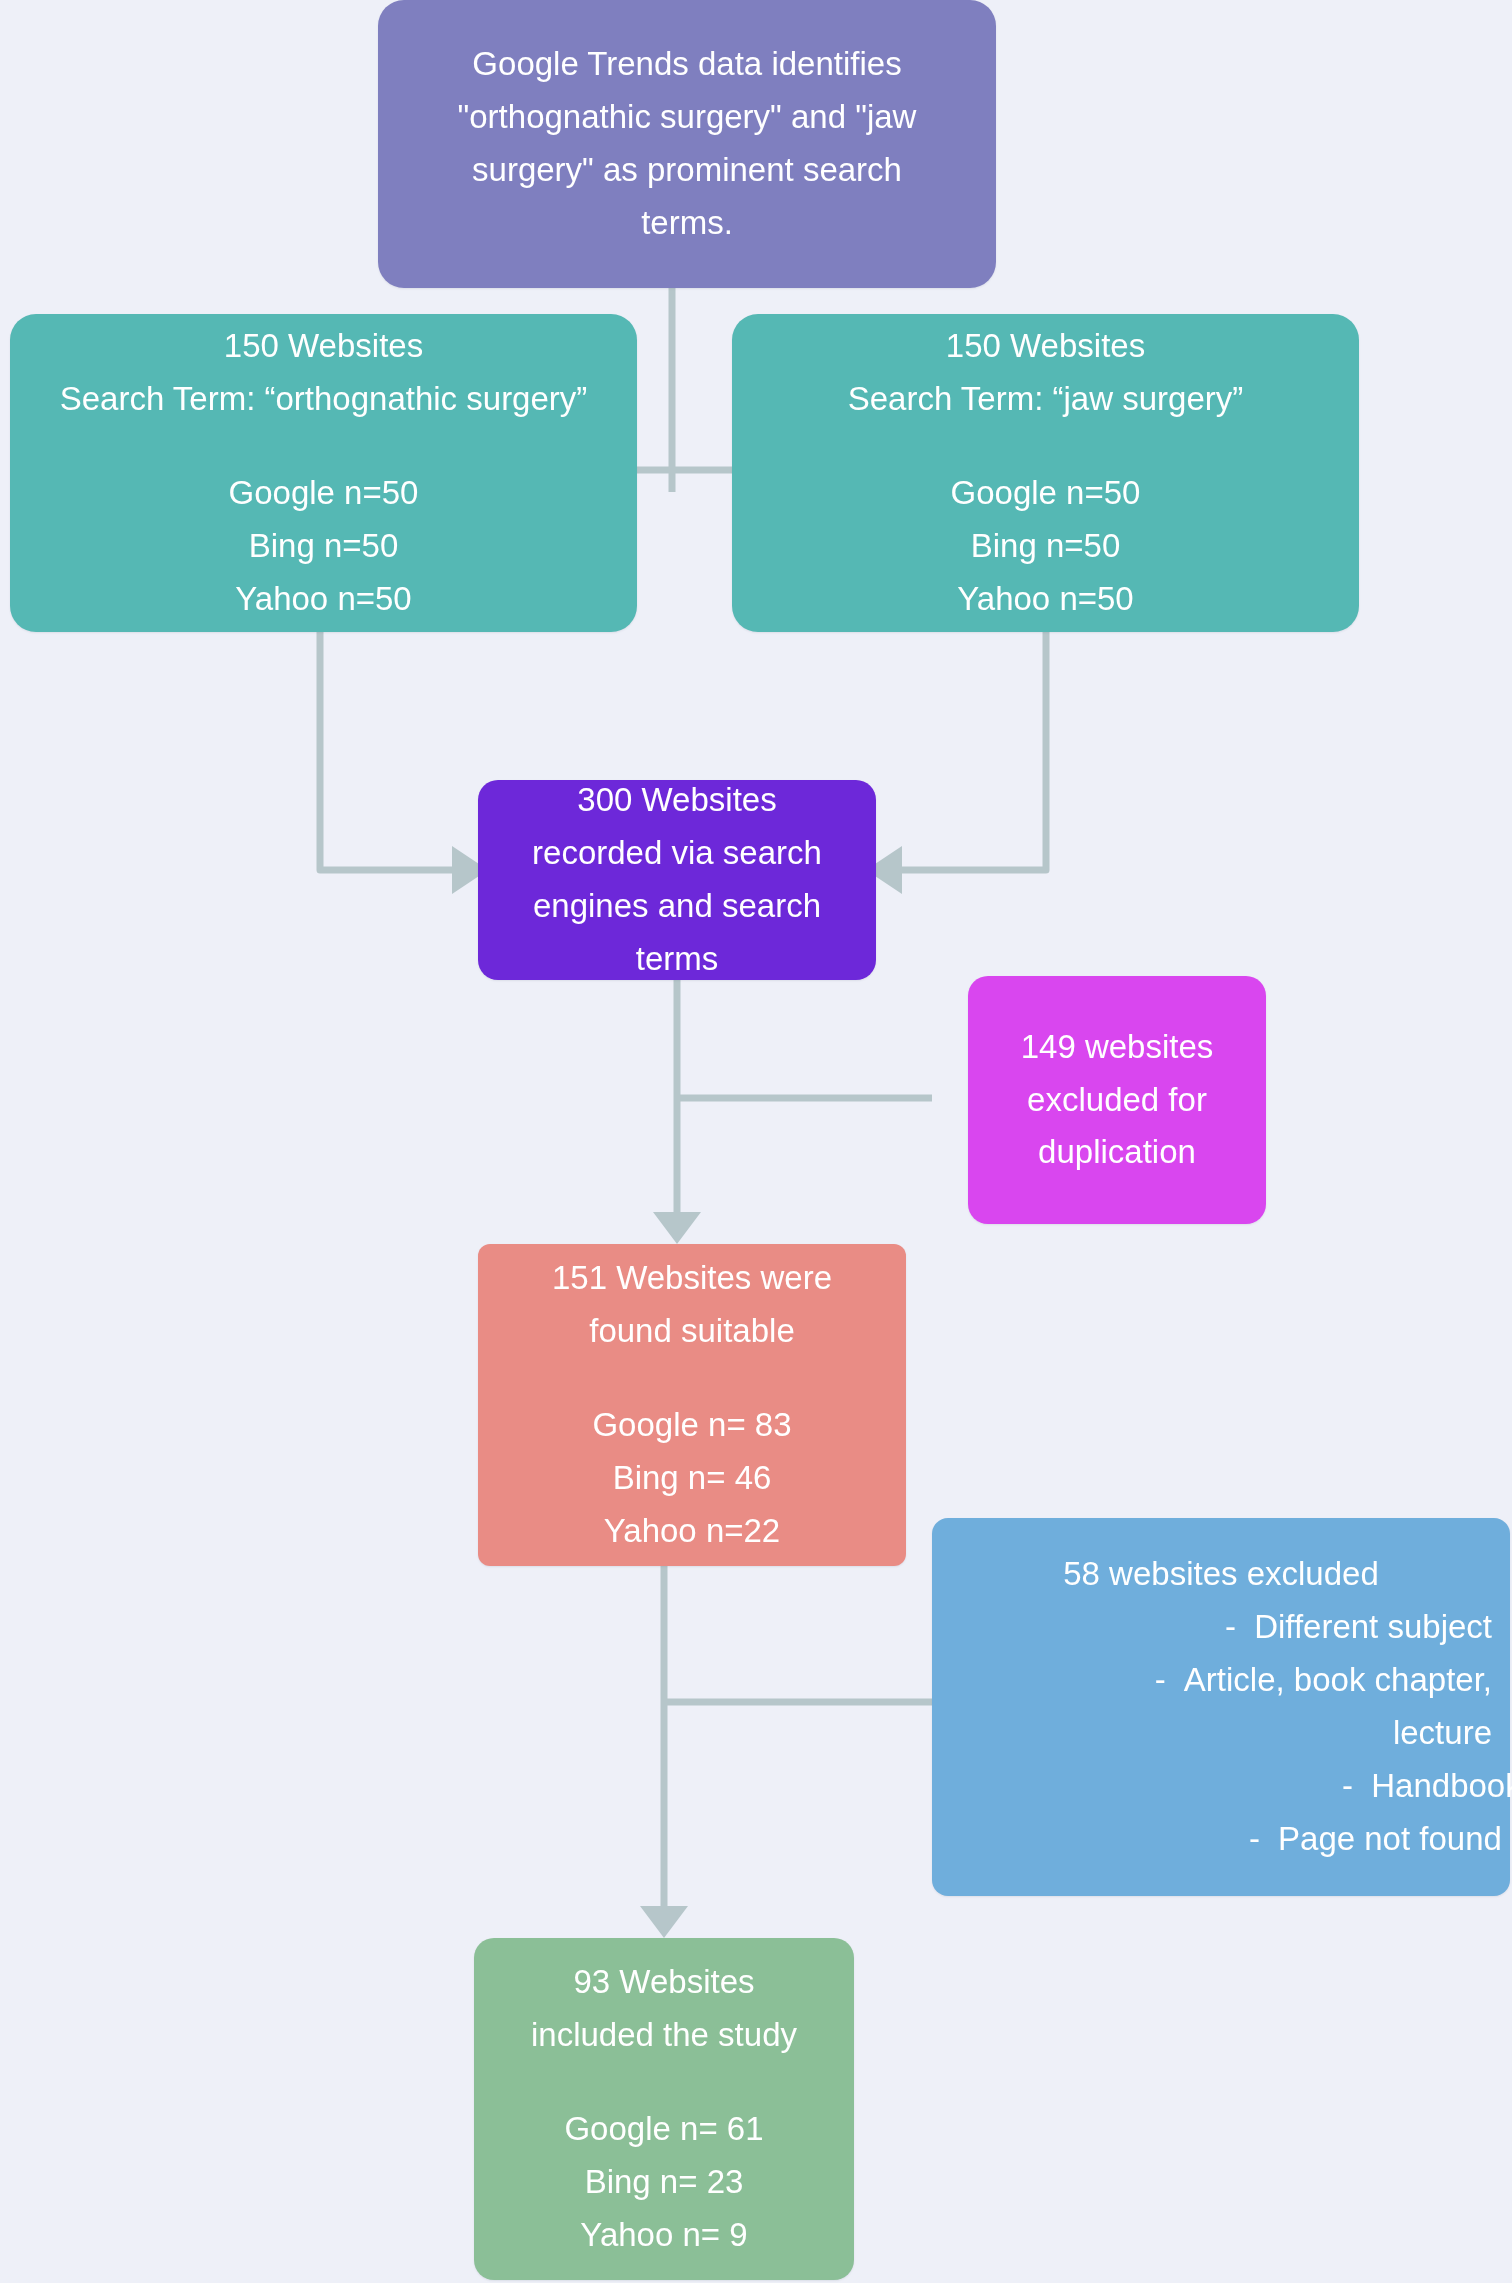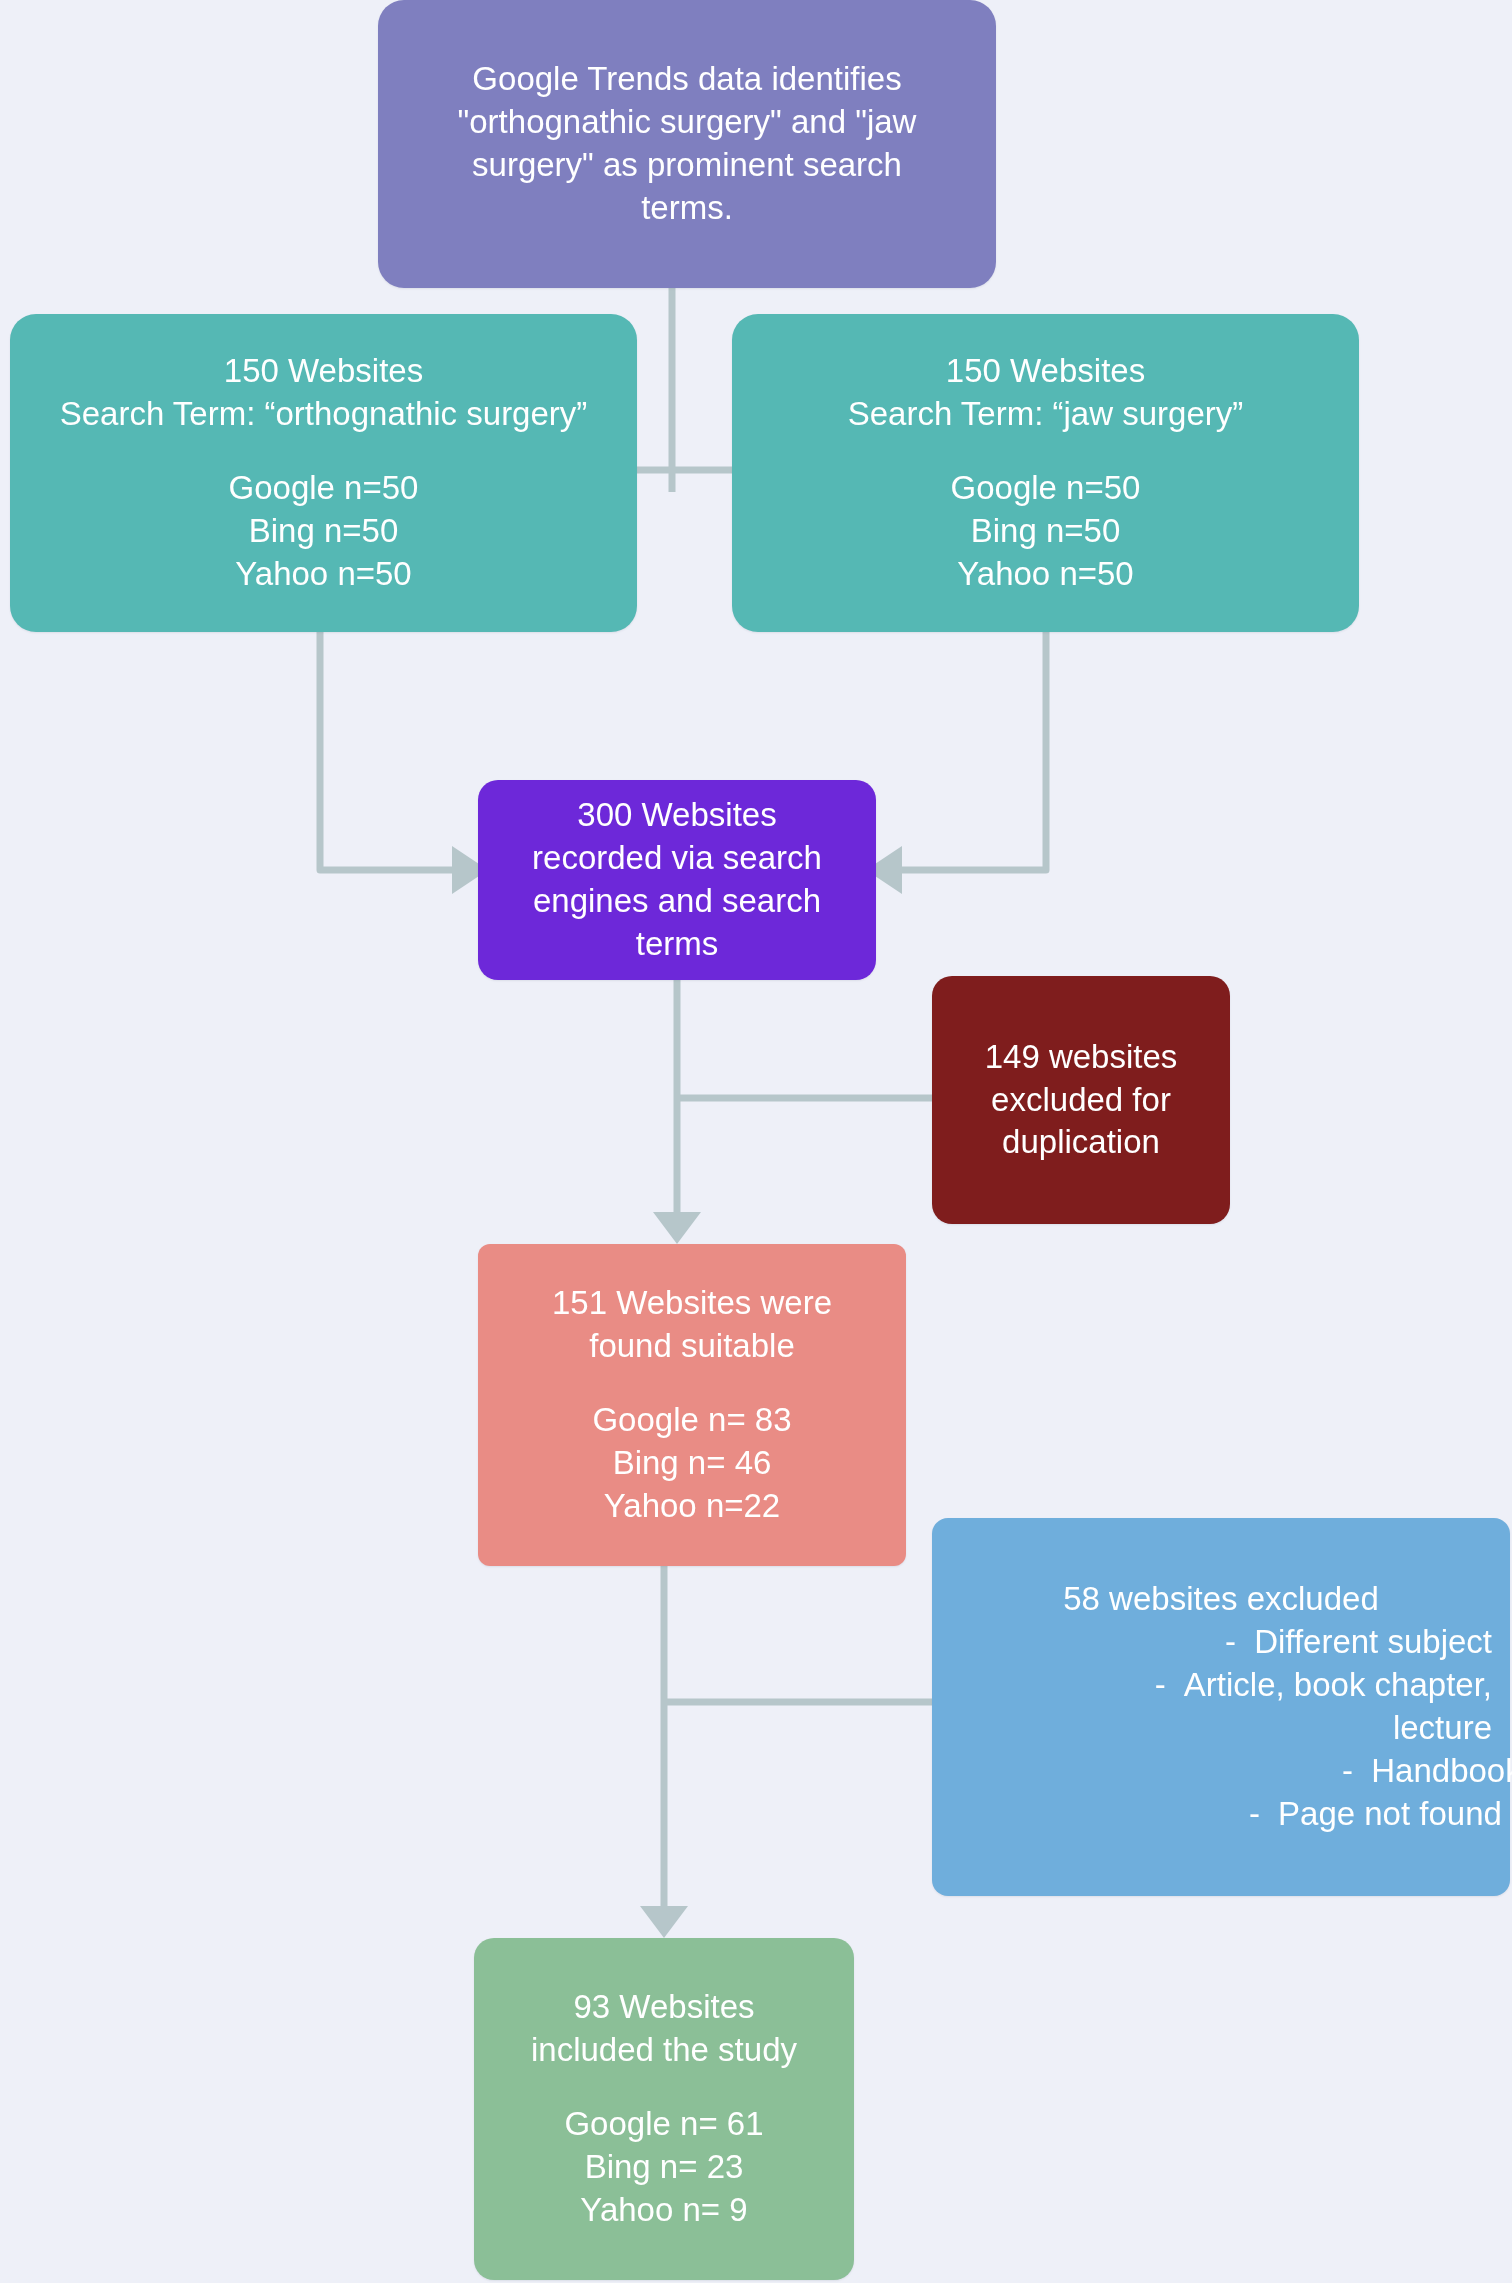--- a/index.html
+++ b/index.html
@@ -33,20 +33,21 @@
     border-radius: 20px;
     color: #ffffff;
     display: flex;
     flex-direction: column;
     justify-content: center;
     align-items: center;
     text-align: center;
     line-height: 1.30;
     padding: 10px 18px;
     box-shadow: 0 1px 2px rgba(60,70,100,0.10);
+    gap: 10px;
   }
   .node .line { display: block; width: 100%; }
   .node .spacer { display: block; height: 0.95em; }
 
   
   #node-trends      { left: 378px; top: 0px;    width: 618px;  height: 288px;  font-size: 33px; border-radius: 26px; }
   #node-left-term   { left: 10px;  top: 314px;  width: 627px;  height: 318px;  font-size: 33px; border-radius: 26px; }
   #node-right-term  { left: 732px; top: 314px;  width: 627px;  height: 318px;  font-size: 33px; border-radius: 26px; }
   #node-recorded    { left: 478px; top: 780px;  width: 398px;  height: 200px;  font-size: 33px; border-radius: 20px; }
   #node-duplication { left: 932px; top: 976px;  width: 298px;  height: 248px;  font-size: 33px; border-radius: 20px; }
@@ -128,21 +129,21 @@
     <span class="line">Yahoo n=50</span>
   </div>
 
   <div class="node" id="node-recorded" style="background-color: #6d28d9;">
     <span class="line">300 Websites</span>
     <span class="line">recorded via search</span>
     <span class="line">engines and search</span>
     <span class="line">terms</span>
   </div>
 
-  <div class="node" id="node-duplication" style="background-color: #7f1d1d;">
+  <div class="node" id="node-duplication" style="background-color: #d946ef; margin-left: 36px;">
     <span class="line">149 websites</span>
     <span class="line">excluded for</span>
     <span class="line">duplication</span>
   </div>
 
   <div class="node" id="node-suitable" style="background-color: rgb(233, 140, 133);">
     <span class="line">151 Websites were</span>
     <span class="line">found suitable</span>
     <span class="spacer"></span>
     <span class="line">Google n= 83</span>

